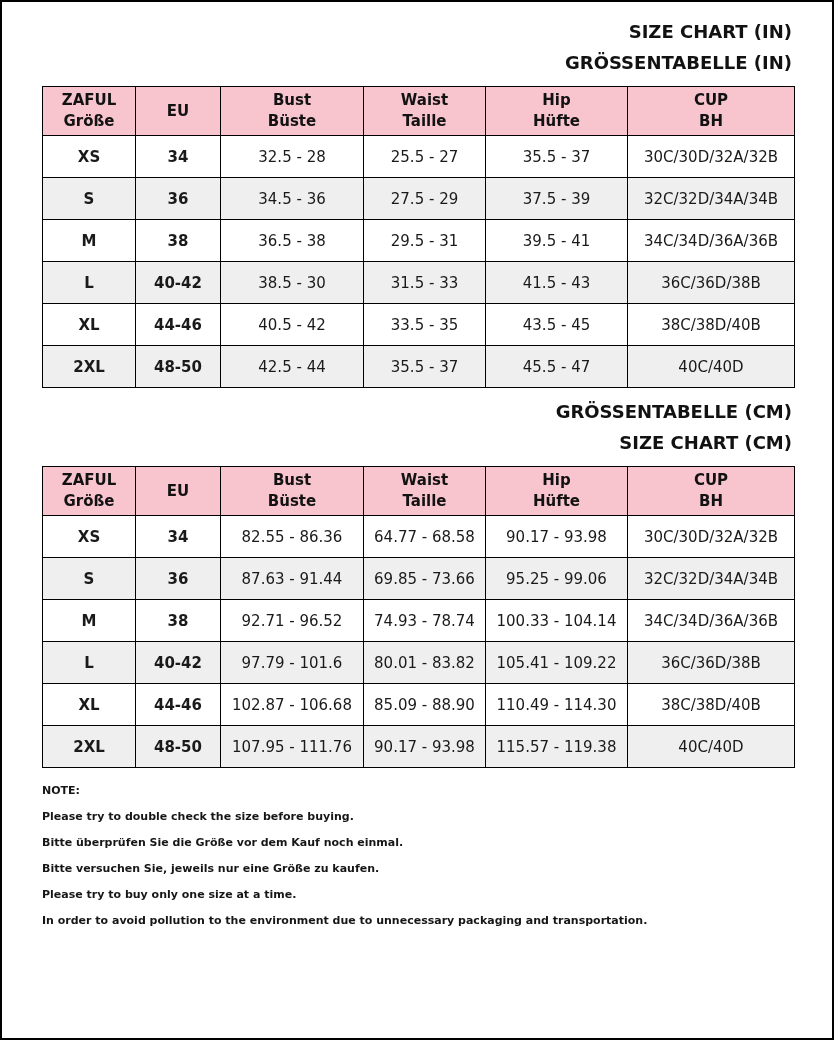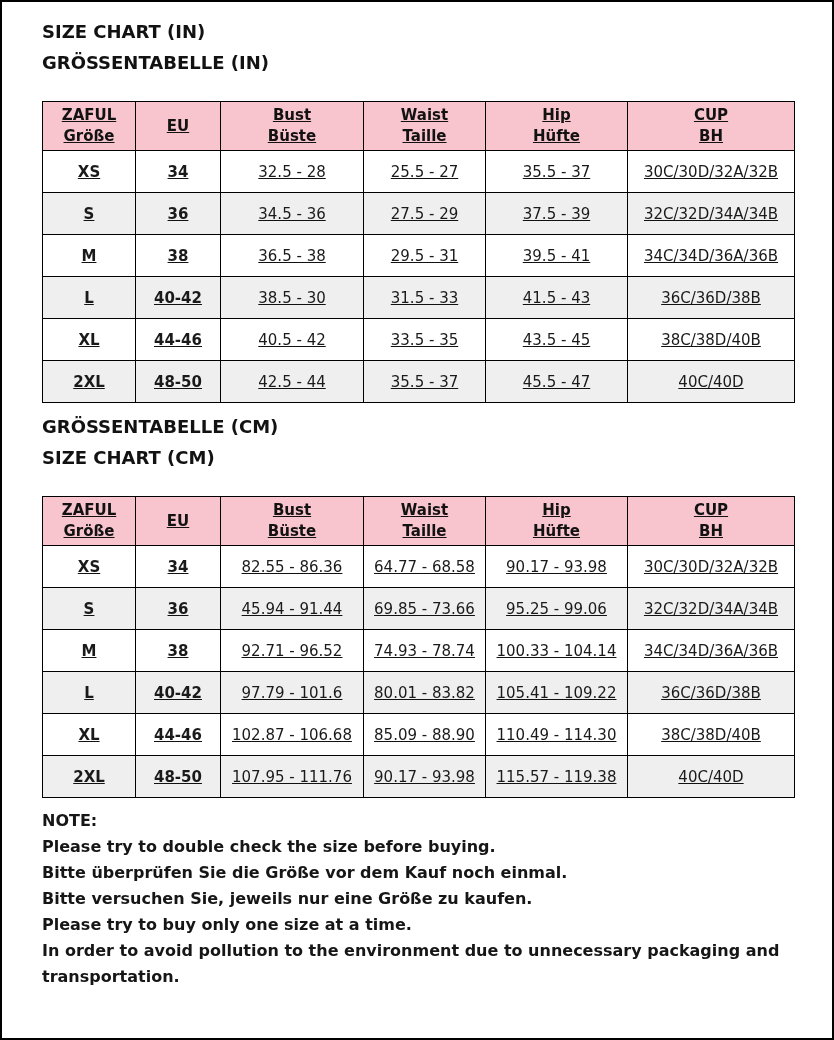--- a/index.html
+++ b/index.html
@@ -11,32 +11,31 @@
   .page {
     width: 834px;
     height: 1040px;
     border: 2px solid var(--border);
     background: #ffffff;
     padding: 12px 40px 0 40px;
     overflow: hidden;
   }
   .title-block { margin-top: 2px; }
   .title {
-    text-align: left;
+    text-align: right;
     font-size: 18px;
     font-weight: bold;
     line-height: 31px;
     color: #121212;
   }
   table.size-table {
     width: 752px;
     border-collapse: collapse;
     table-layout: fixed;
-    margin-top: 23px;
-    text-decoration: underline;
+    margin-top: 8px;
   }
   table.size-table th,
   table.size-table td {
     border: 1px solid var(--border);
     text-align: center;
     vertical-align: middle;
     overflow: hidden;
   }
   table.size-table th {
     background: var(--header_pink);
@@ -50,21 +49,21 @@
     height: 42px;
     font-size: 15px;
     background: #ffffff;
     color: #1a1a1a;
   }
   table.size-table tbody tr:nth-child(even) td { background: var(--row_alt); }
   table.size-table td:nth-child(-n+2) { font-weight: bold; }
   .cm-block { margin-top: 8px; }
   .notes { margin-top: 10px; }
   .notes p {
-    font-size: 16px;
+    font-size: 11px;
     font-weight: bold;
     line-height: 26px;
     color: #161616;
   }
   .note-red  { color: var(--note_red); }
   .note-cyan { color: var(--note_cyan); }
   .gap { }
 </style>
 </head>
 <body>
@@ -210,21 +209,21 @@
           <td>XS</td>
           <td>34</td>
           <td>82.55 - 86.36</td>
           <td>64.77 - 68.58</td>
           <td>90.17 - 93.98</td>
           <td>30C/30D/32A/32B</td>
         </tr>
         <tr>
           <td>S</td>
           <td>36</td>
-          <td>45.94 - 91.44</td>
+          <td>87.63 - 91.44</td>
           <td>69.85 - 73.66</td>
           <td>95.25 - 99.06</td>
           <td>32C/32D/34A/34B</td>
         </tr>
         <tr>
           <td>M</td>
           <td>38</td>
           <td>92.71 - 96.52</td>
           <td>74.93 - 78.74</td>
           <td>100.33 - 104.14</td>

